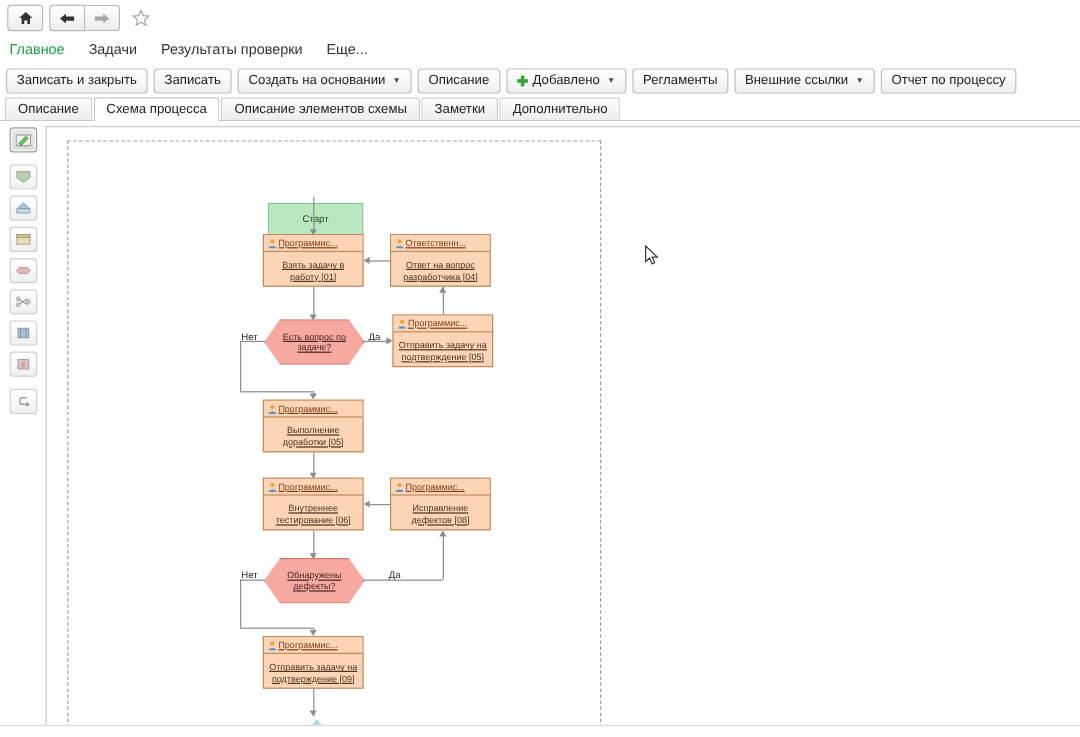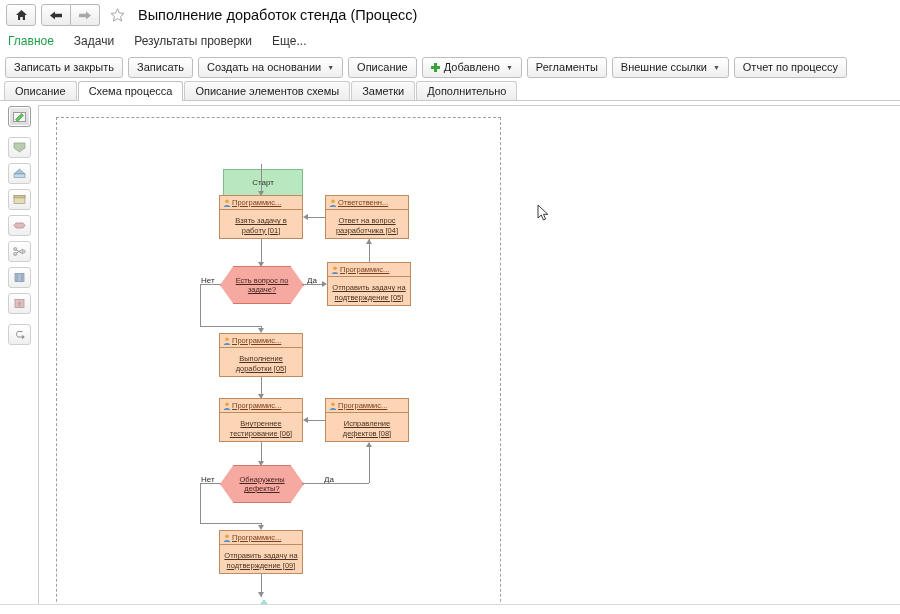--- a/index.html
+++ b/index.html
@@ -336,21 +336,20 @@
       <svg width="12" height="9" viewBox="0 0 12 9">
           <path d="M12 4.5 L7 0.5 V2.8 H0 V6.2 H7 V8.5 Z" fill="#a8a8a8"></path>
         </svg>
     </div>
   </div>
   <div class="star">
     <svg width="15" height="14" viewBox="0 0 15 14">
         <path d="M7.5 0.7 L9.4 5 L14 5.4 L10.5 8.5 L11.6 13 L7.5 10.6 L3.4 13 L4.5 8.5 L1 5.4 L5.6 5 Z" fill="none" stroke="#a5a5a5" stroke-width="1"></path>
       </svg>
   </div>
-  <div class="wintitle">Выполнение доработок стенда (Процесс)</div>
 </div>
 
 <div class="sectionbar">
   <div class="sec active">Главное</div>
   <div class="sec">Задачи</div>
   <div class="sec">Результаты проверки</div>
   <div class="sec more">Еще...</div>
 </div>
 
 <div class="cmdbar">

